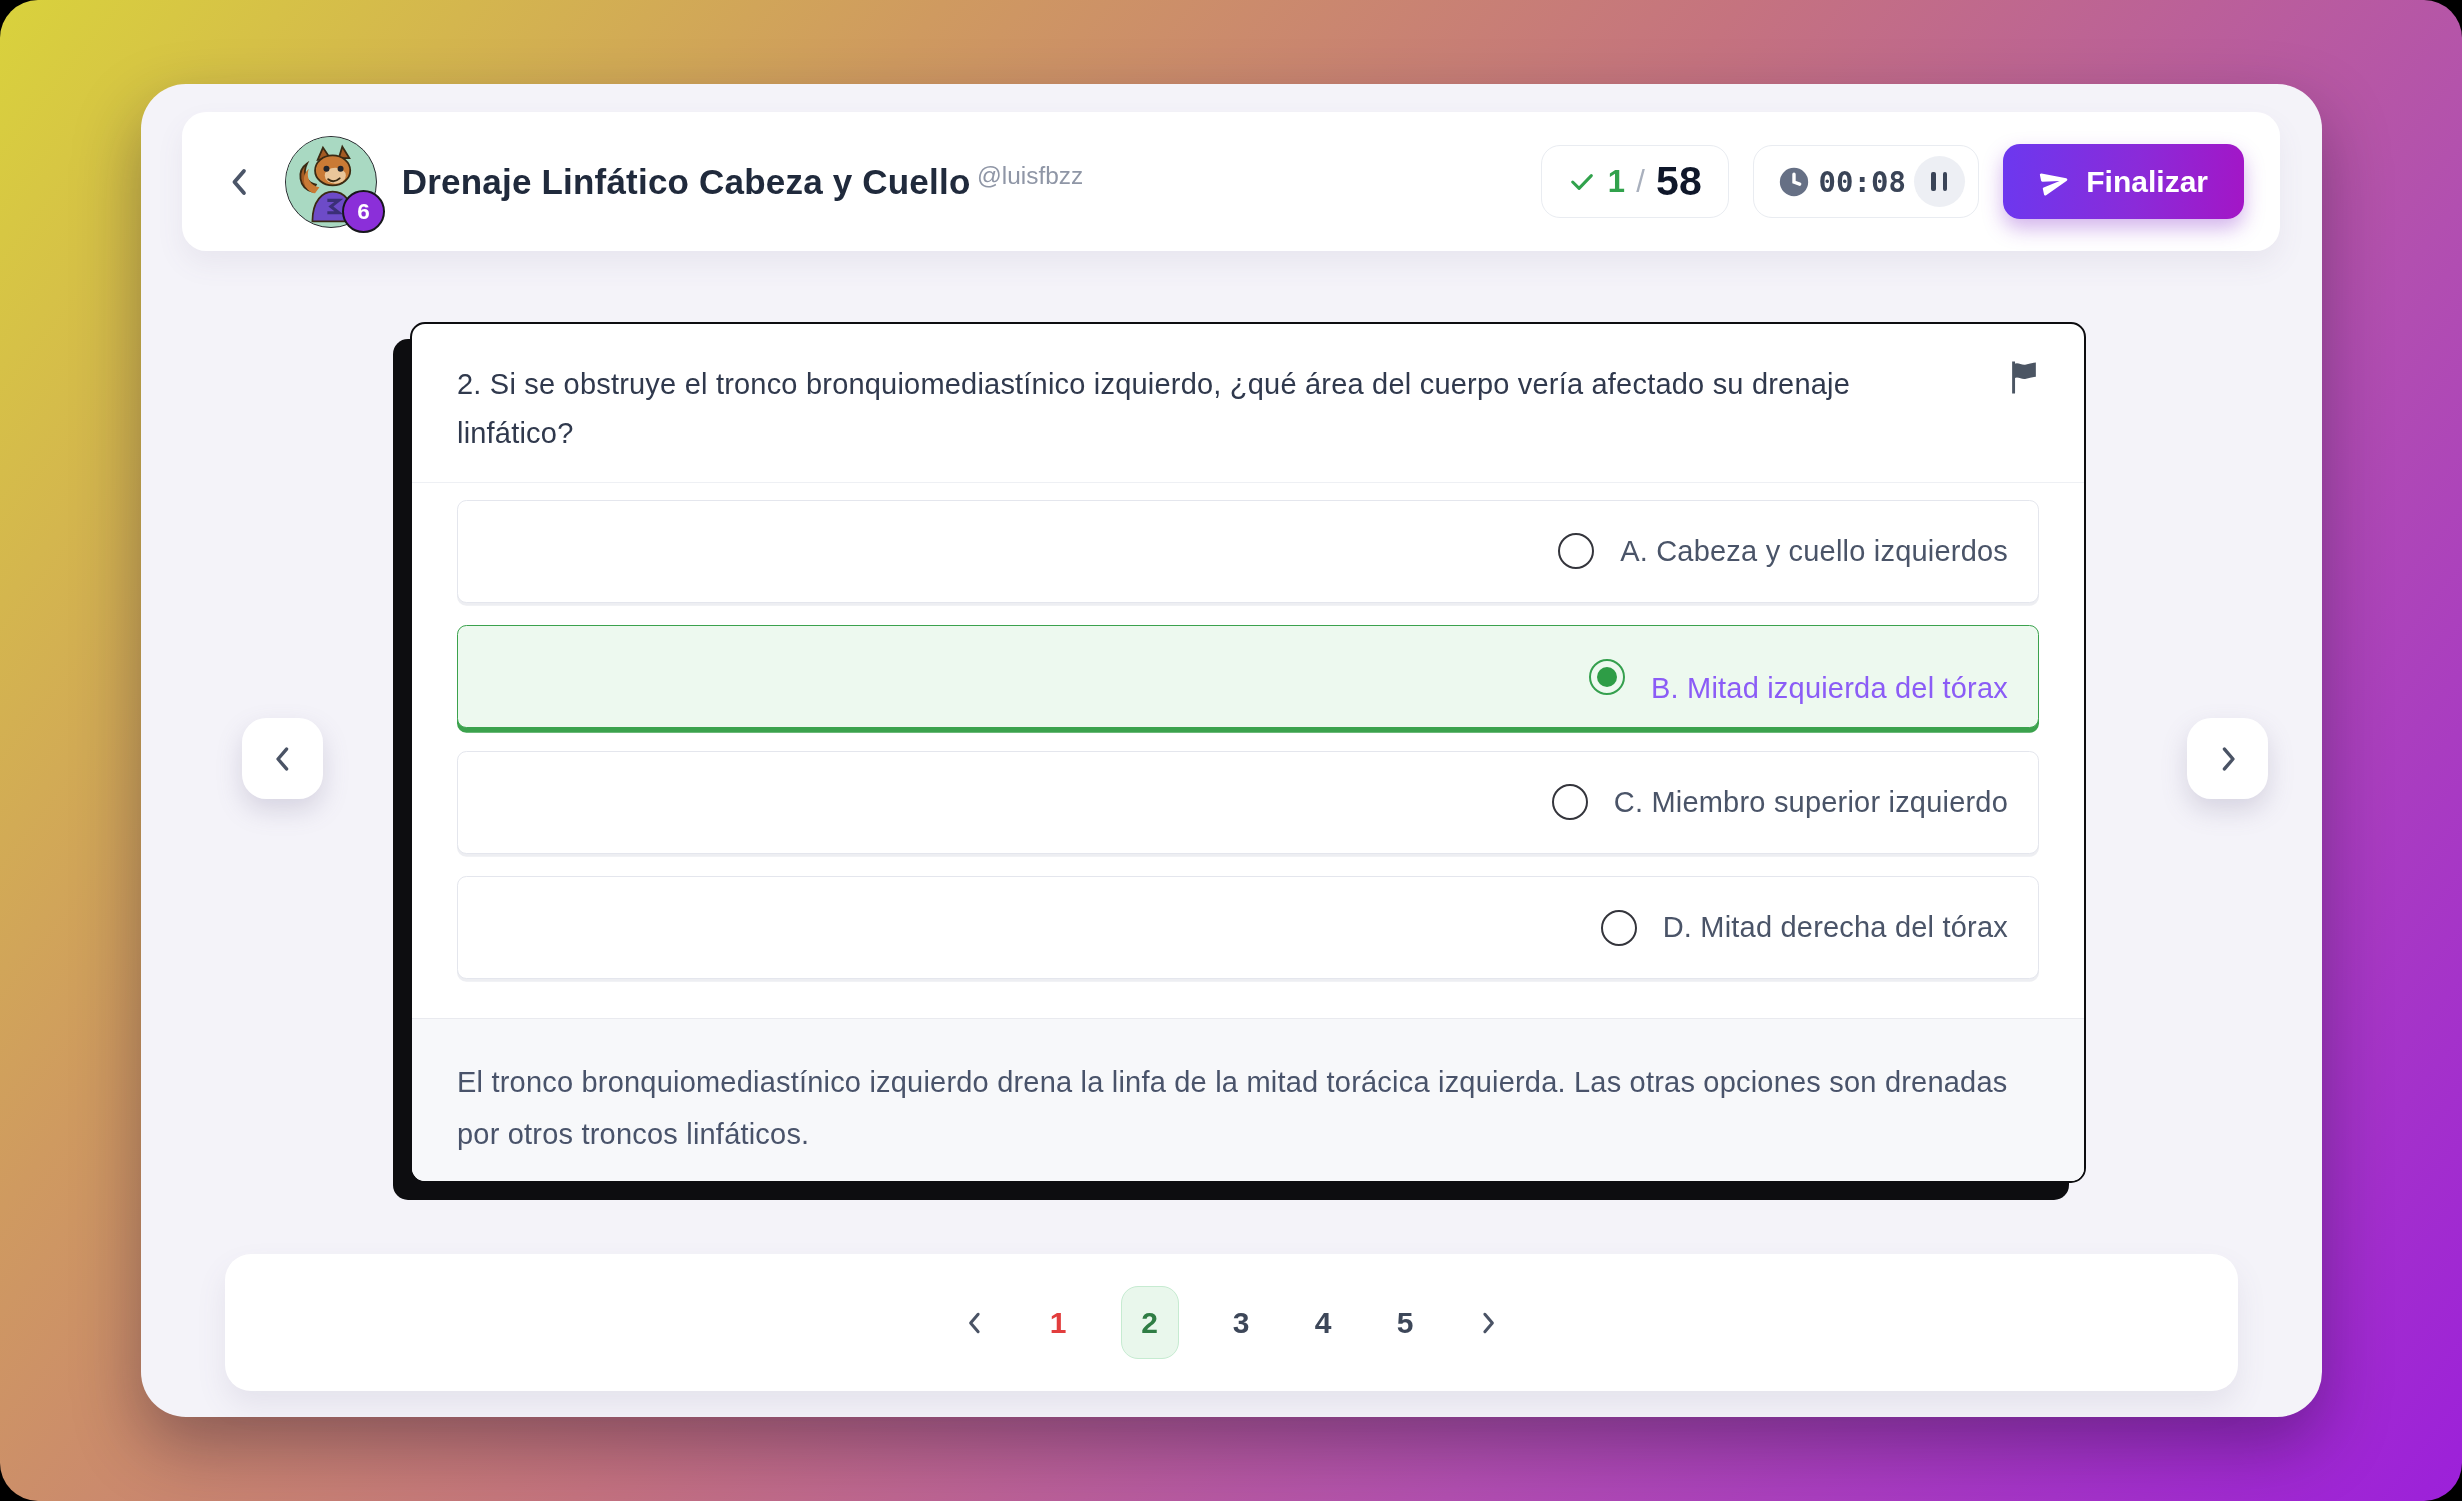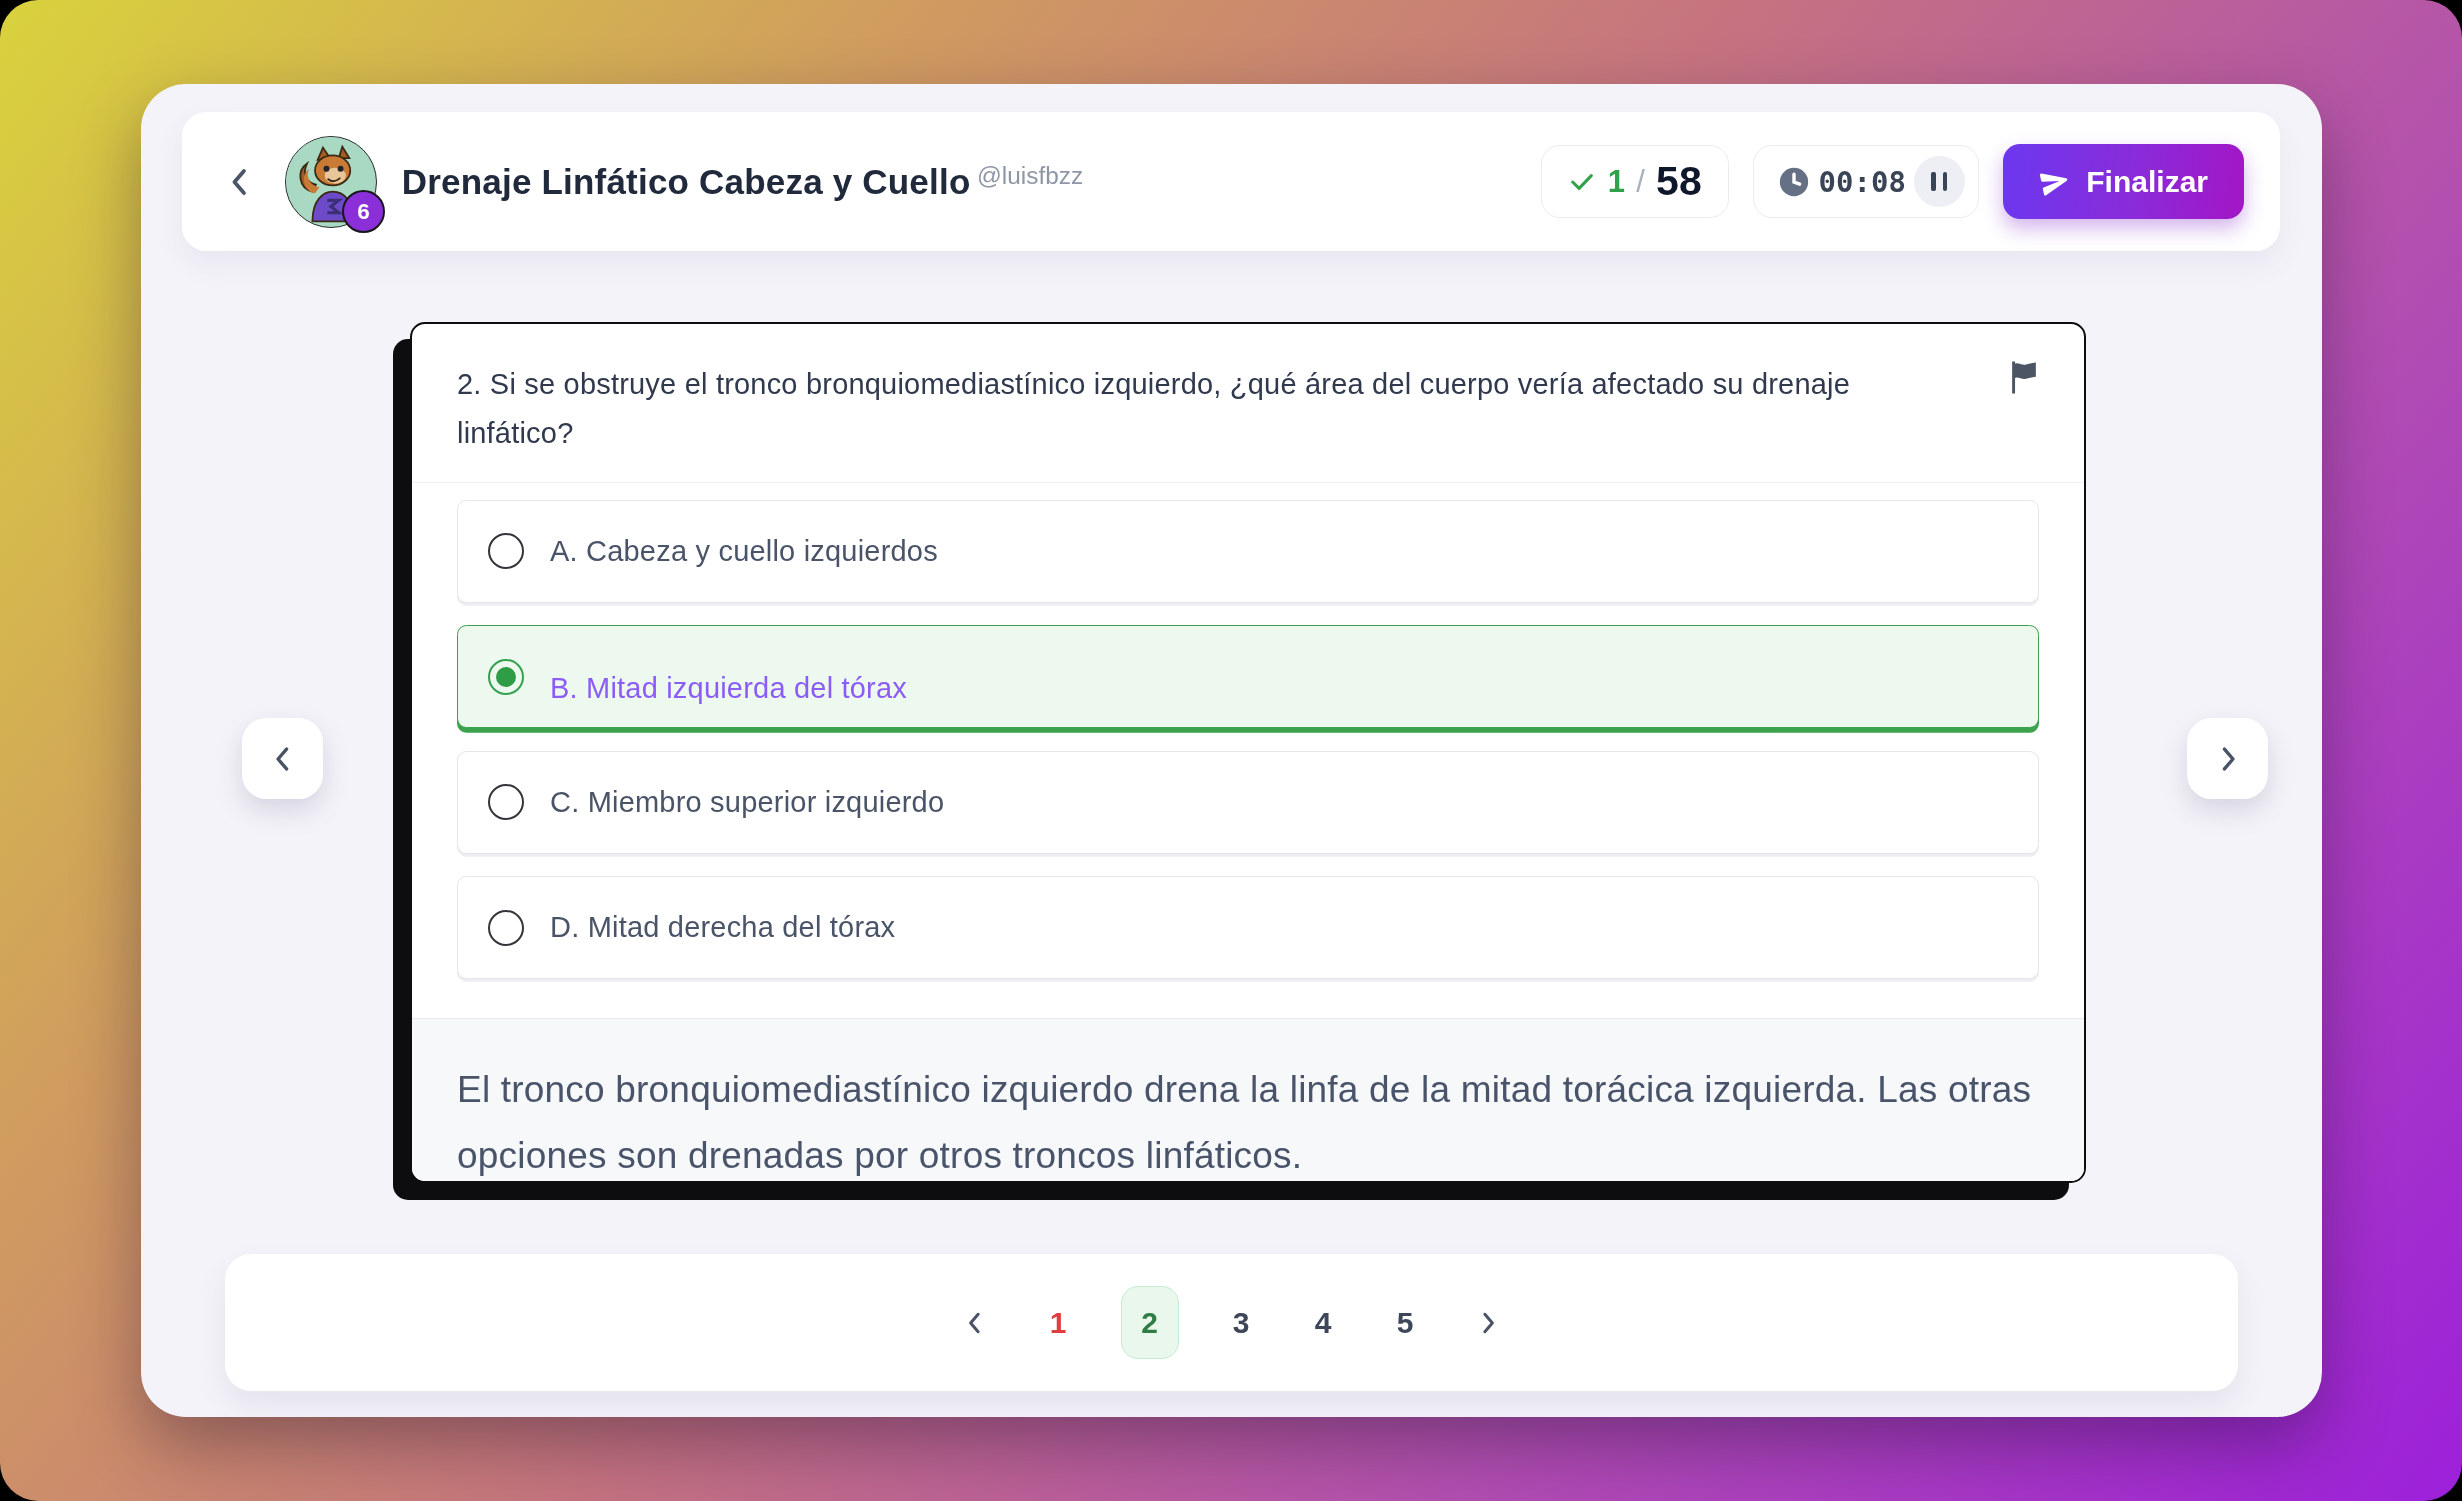--- a/index.html
+++ b/index.html
@@ -44,30 +44,30 @@
   
   .question-card{position:absolute;left:269px;top:238px;width:1676px;height:861px;background:#fff;
                  border:2.8px solid #0d0d10;border-radius:15px;box-sizing:border-box;
                  box-shadow:-17px 17px 0 0 #0d0d10;display:flex;flex-direction:column;overflow:hidden;}
   .question-section{position:relative;padding:36px 45px 24.4px 45px;border-bottom:0.9px solid #eef0f4;}
   .question-text{font-size:29px;line-height:1.68;color:#30394d;padding-right:131px;letter-spacing:0.2px;}
   .flag-btn{position:absolute;right:41px;top:34px;width:39px;height:39px;cursor:pointer;}
   .options{display:flex;flex-direction:column;gap:22.5px;padding:17px 45px 39px 45px;}
   .option{height:103px;border:1.9px solid #e4e6ed;border-radius:9.4px;background:#fff;
           display:flex;align-items:center;gap:26px;padding:12px 30px;box-sizing:border-box;
-          box-shadow:0 2.8px 0 rgba(222,224,232,.55);cursor:pointer;}
+          box-shadow:0 2.8px 0 rgba(222,224,232,.55);cursor:pointer;justify-content:flex-end;}
   .radio{width:36px;height:36px;border-radius:50%;border:2.3px solid #34353c;background:#fff;
          box-sizing:border-box;flex:0 0 auto;display:flex;align-items:center;justify-content:center;}
   .option-label{font-size:29px;color:#4a5468;letter-spacing:0.2px;}
   .option.selected{background:#edf9ef;border-color:#3ba24d;box-shadow:0 4.7px 0 #3ba24d;}
   .option.selected .radio{border-color:#35a04e;background:#edf9ef;}
   .option.selected .radio::after{content:"";width:20.6px;height:20.6px;border-radius:50%;background:#2e9d46;}
   .option.selected .option-label{color:#8b5cf6;margin-top:24px;}
   .explanation{flex:1;background:#f7f8fa;border-top:0.9px solid #e9eaef;padding:38px 45px;box-sizing:border-box;}
-  .explanation-text{font-size:37px;line-height:1.78;color:#49536a;max-width:1586px;letter-spacing:0.2px;}
+  .explanation-text{font-size:29px;line-height:1.78;color:#49536a;max-width:1586px;letter-spacing:0.2px;}
 
   
   .nav-arrow{position:absolute;width:81px;height:81px;border-radius:24.4px;background:#fff;
              box-shadow:0 11.3px 26px rgba(110,100,140,.22);display:flex;align-items:center;
              justify-content:center;cursor:pointer;}
   .nav-arrow.left{left:101px;top:634px;}
   .nav-arrow.right{right:54px;top:634px;}
 
   
   .pagination-card{position:absolute;left:84px;top:1170px;width:2013px;height:137px;background:#fff;

